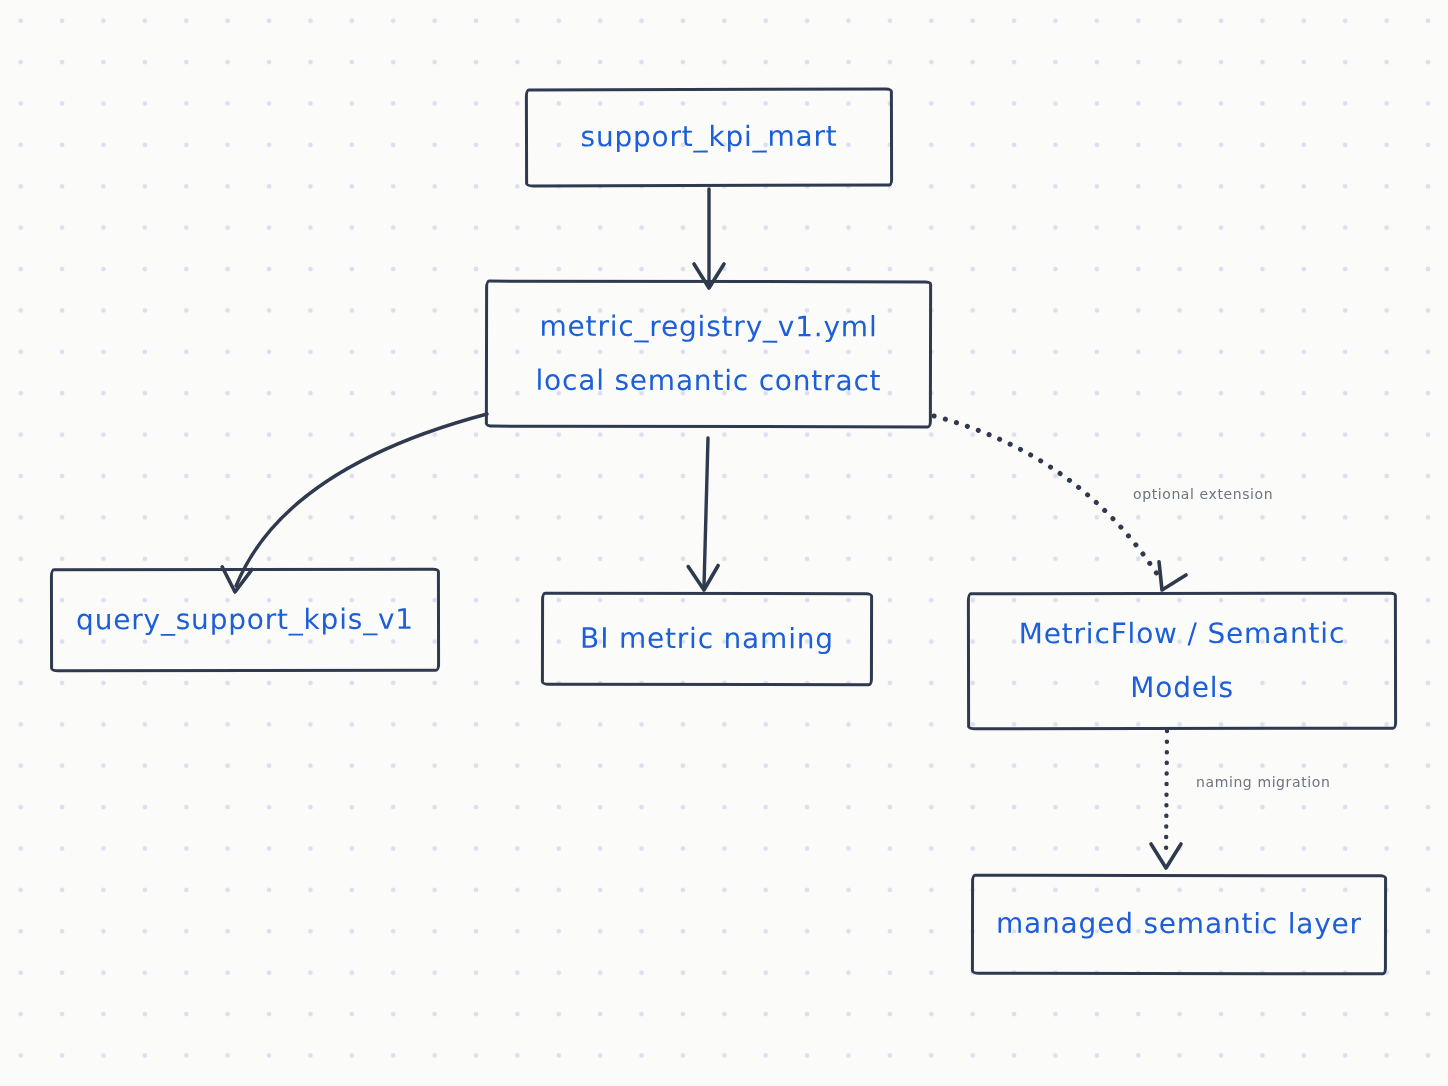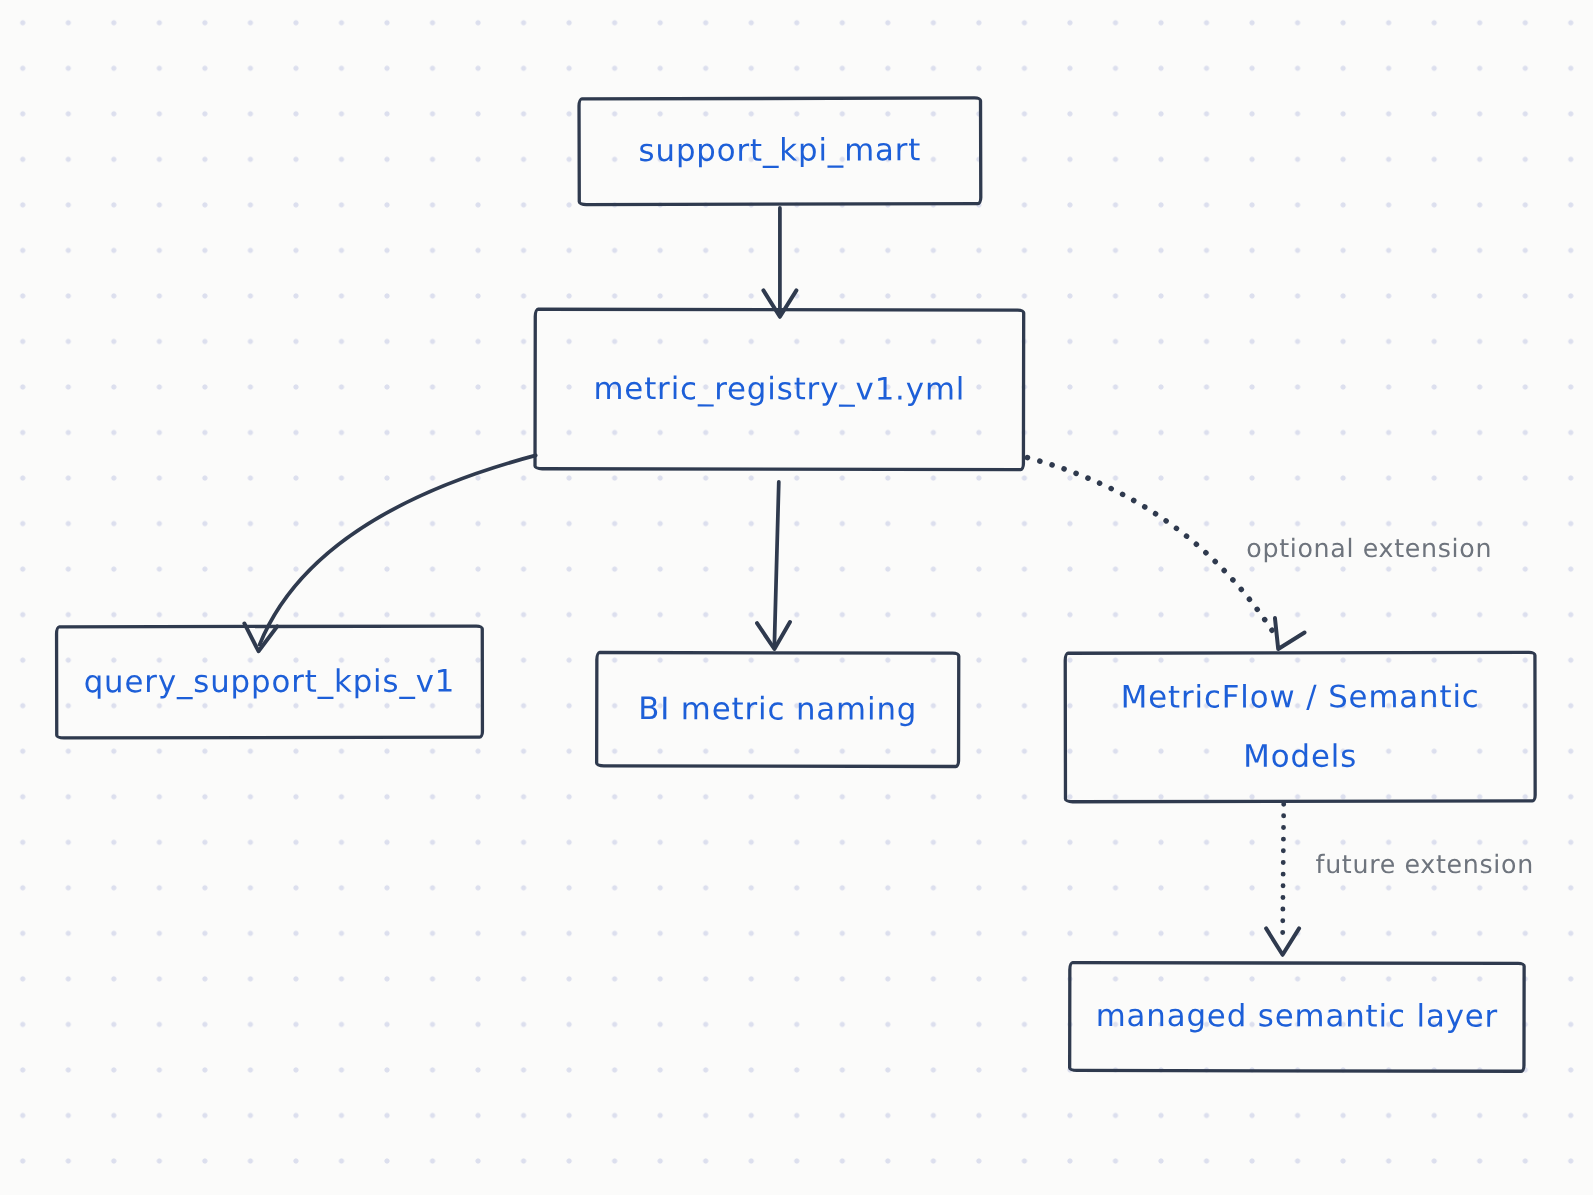--- a/index.html
+++ b/index.html
@@ -61,28 +61,28 @@
     letter-spacing: 0.8px;
     line-height: 1.93;
     text-align: center;
     box-sizing: border-box;
   }
   .node .line { display: block; white-space: nowrap; }
 
   #node-support    { left: 525px; top: 88px;  width: 368px; height: 99px;  transform: rotate(-0.15deg); }
   #node-registry   { left: 485px; top: 280px; width: 447px; height: 148px; transform: rotate(0.1deg); }
   #node-query      { left: 50px;  top: 568px; width: 390px; height: 104px; transform: rotate(-0.1deg); }
-  #node-bi         { left: 541px; top: 592px; width: 332px; height: 106px; transform: rotate(0.12deg); text-align: center; }
+  #node-bi         { left: 541px; top: 592px; width: 332px; height: 94px; transform: rotate(0.12deg); text-align: center; }
   #node-metricflow { left: 967px; top: 592px; width: 430px; height: 138px; transform: rotate(-0.1deg); }
   #node-managed    { left: 971px; top: 874px; width: 416px; height: 101px; transform: rotate(0.1deg); }
 
   .edge-label {
     position: absolute;
     color: #6e747d;
-    font-size: 23px;
+    font-size: 14px;
     letter-spacing: 0.6px;
     white-space: nowrap;
   }
   #label-optional { left: 1133px; top: 486px; }
   #label-future   { left: 1196px; top: 774px; }
 </style>
 </head>
 <body>
 
 <div class="canvas">
@@ -104,20 +104,21 @@
     <path class="edge dotted" d="M 1167 731 L 1166 858"></path>
     <path class="arrowhead" d="M -15 -24 L 0 0 L 15 -24" transform="translate(1166,868)"></path>
   </svg>
 
   <div class="node" id="node-support">
     <span class="line">support_kpi_mart</span>
   </div>
 
   <div class="node" id="node-registry">
     <span class="line">metric_registry_v1.yml</span>
+    <span class="line">local semantic contract</span>
   </div>
 
   <div class="node" id="node-query">
     <span class="line">query_support_kpis_v1</span>
   </div>
 
   <div class="node" id="node-bi">
     <span class="line">BI metric naming</span>
   </div>
 
@@ -125,15 +126,15 @@
     <span class="line">MetricFlow / Semantic</span>
     <span class="line">Models</span>
   </div>
 
   <div class="node" id="node-managed">
     <span class="line">managed semantic layer</span>
   </div>
 
   <div class="edge-label" id="label-optional">optional extension</div>
 
-  <div class="edge-label" id="label-future">future extension</div>
+  <div class="edge-label" id="label-future">naming migration</div>
 
 </div>
 
 </body></html>

